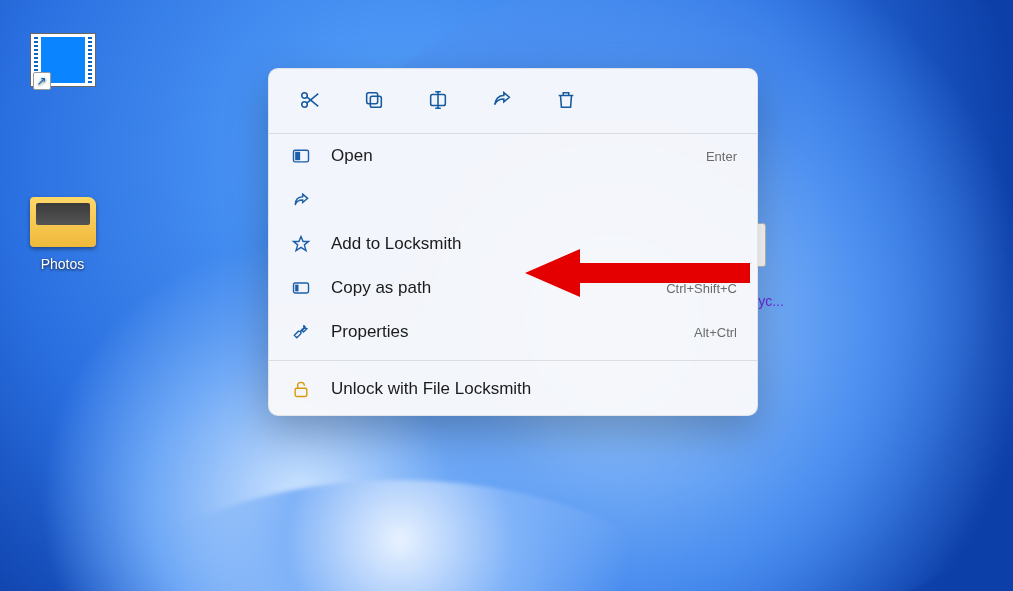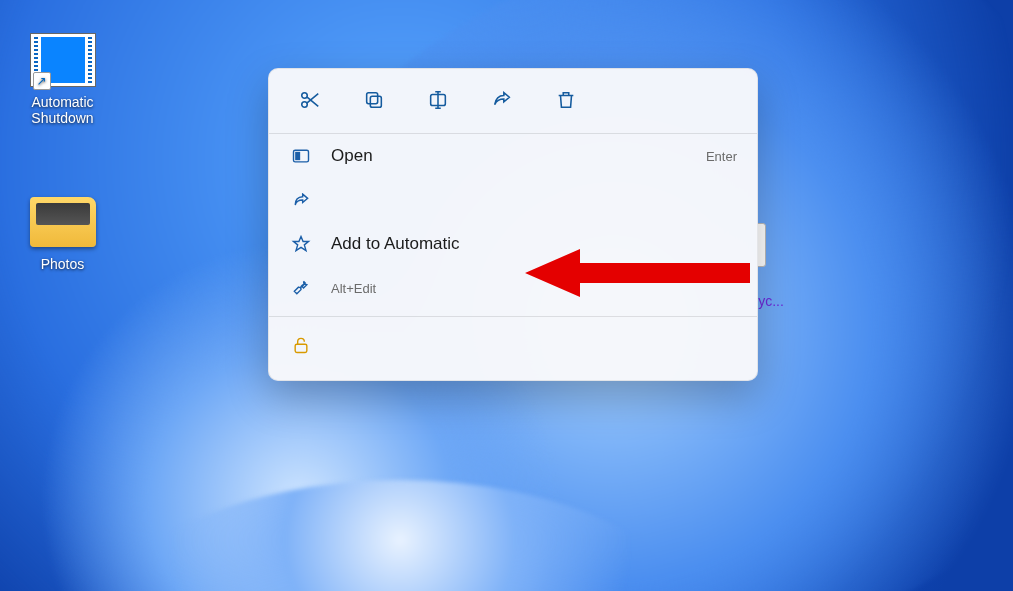--- a/index.html
+++ b/index.html
@@ -105,21 +105,21 @@
     position: absolute;
     left: 268px;
     top: 68px;
     width: 490px;
     background: rgba(249, 249, 251, 0.96);
     border: 1px solid rgba(0,0,0,0.08);
     border-radius: 10px;
     box-shadow: 0 16px 40px rgba(0,0,0,0.25);
     backdrop-filter: blur(20px);
     overflow: hidden;
-    padding-bottom: 13px;
+    padding-bottom: 4px;
   }
   .menu-top-row {
     display: flex;
     gap: 30px;
     padding: 16px 24px 14px;
   }
   .top-action {
     width: 34px; height: 34px;
     display:flex; align-items:center; justify-content:center;
     color:#145ca8;
@@ -170,21 +170,20 @@
 
 <div class="desktop-icon" style="left:15px; top:30px;">
   <div class="icon-img">
     <div class="txt-thumb">
         <div class="bluebar"></div>
         <div class="blueblock"></div>
         <div class="bluebar"></div>
       </div>
     <div class="shortcut-badge">↗</div>
   </div>
-  <div>Automatic Shutdown</div>
 </div>
 
 <div class="desktop-icon" style="left:15px; top:192px;">
   <div class="icon-img">
     <div class="folder-thumb"></div>
   </div>
   <div>Photos</div>
 </div>
 
 <div class="partial-icon">
@@ -263,43 +262,55 @@
     <span class="mi-accel"></span>
   </div>
 
 
   <div class="menu-item">
     <span class="mi-icon">
       <svg viewBox="0 0 24 24">
           <path d="M12 3l2.5 6H21l-5 4 2 7-6-4-6 4 2-7-5-4h6.5z"></path>
         </svg>
     </span>
-    <span class="mi-label">Add to Automatic</span>
+    <span class="mi-label">Add to Locksmith</span>
     <span class="mi-accel"></span>
   </div>
 
 
+  <div class="menu-item">
+    <span class="mi-icon">
+      <svg viewBox="0 0 24 24">
+          <rect x="3" y="6" width="18" height="12" rx="2"></rect>
+          <rect x="5" y="8" width="4" height="8" fill="#1c5fa8" stroke="none"></rect>
+        </svg>
+    </span>
+    <span class="mi-label">Copy as path</span>
+    <span class="mi-accel">Ctrl+Shift+C</span>
+  </div>
 
   <div class="menu-item">
     <span class="mi-icon">
       <svg viewBox="0 0 24 24">
           <path d="M15 4a5 5 0 0 1-6 7L4 16l3 3 5-5a5 5 0 0 1 7-6l-4 4-2-2 4-4z"></path>
         </svg>
     </span>
-    <span class="mi-accel">Alt+Edit</span>
+    <span class="mi-label">Properties</span>
+    <span class="mi-accel">Alt+Ctrl</span>
   </div>
 
   <div class="menu-divider" style="margin:6px 0;"></div>
 
 
   <div class="menu-item">
     <span class="mi-icon">
       <svg viewBox="0 0 24 24">
           <rect x="5" y="11" width="14" height="10" rx="2" stroke="#d89a00"></rect>
           <path d="M8 11V8a4 4 0 0 1 8 0" stroke="#d89a00"></path>
         </svg>
     </span>
+    <span class="mi-label">Unlock with File Locksmith</span>
   </div>
 </div>
 
 <svg class="arrow-annot" width="230" height="60">
   <polygon points="0,30 55,6 55,20 225,20 225,40 55,40 55,54" fill="#e40000"></polygon>
 </svg>
 
 </body></html>

